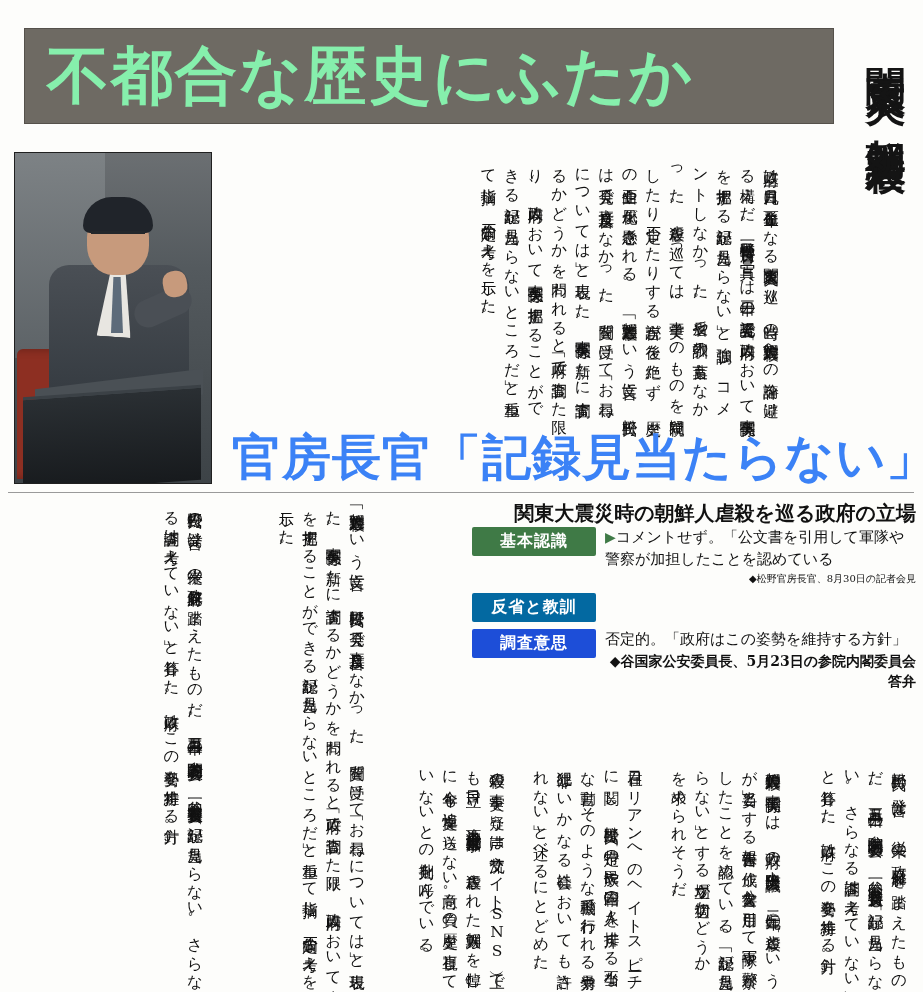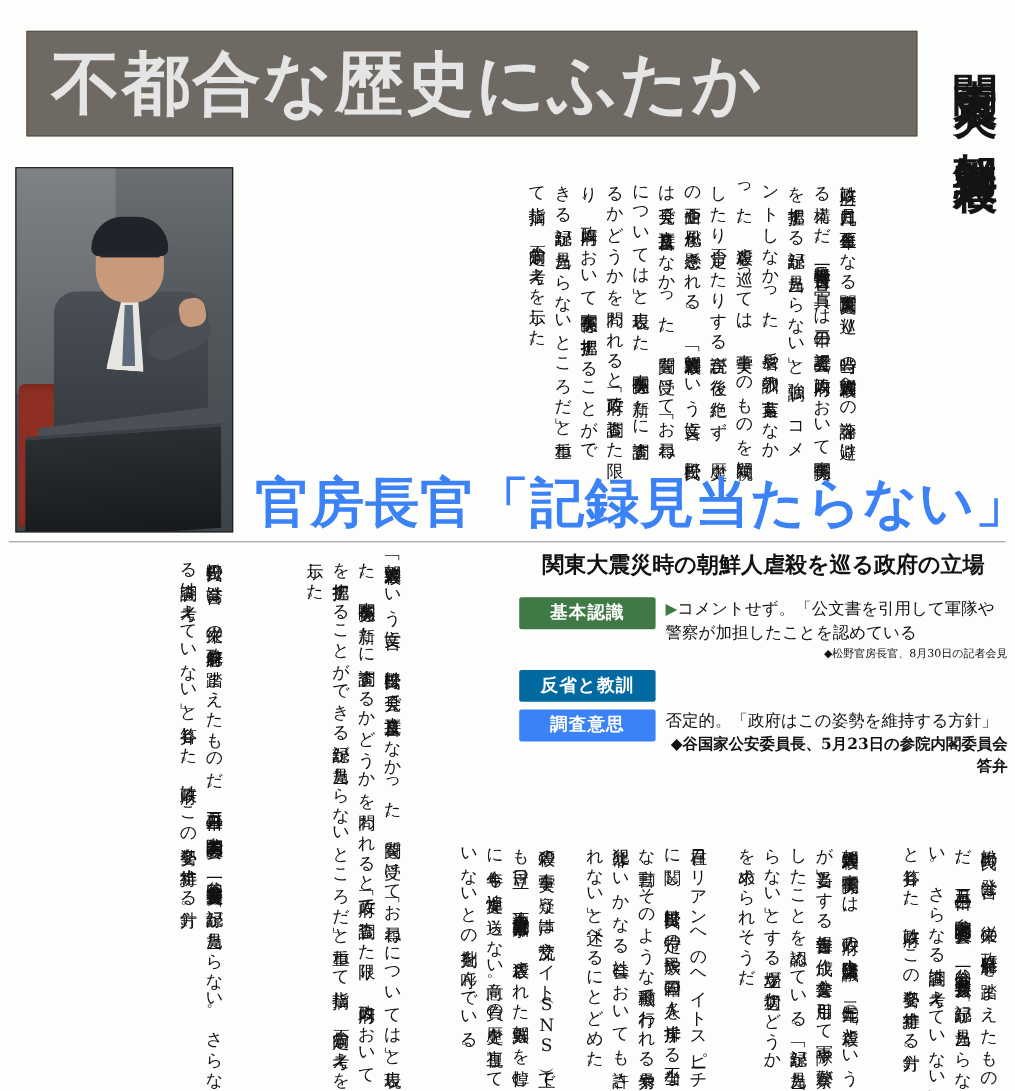--- a/index.html
+++ b/index.html
@@ -32,21 +32,21 @@
     border: 1px solid #55514b;
   }
   .headline-text {
     position: absolute;
     left: 22px;
     top: 50%;
     transform: translateY(-50%);
     font-size: 62px;
     line-height: 1;
     letter-spacing: 2px;
-    color: #e5e5e5;
+    color: #86efac;
     font-weight: bold;
     font-family: "DejaVu Serif", "Liberation Serif", serif;
     white-space: nowrap;
   }
 
   
   .kicker {
     position: absolute;
     right: 16px;
     top: 36px;
@@ -174,46 +174,46 @@
 
   
   .infobox {
     position: absolute;
     left: 472px;
     top: 500px;
     width: 444px;
     height: 260px;
   }
   .infobox-title {
-    text-align: center;
+    text-align: right;
     font-size: 20px;
     font-weight: bold;
     line-height: 1.35;
     color: #111;
-    margin-bottom: 16px;
+    margin-bottom: 0;
   }
   .inforow {
     display: flex;
     align-items: flex-start;
     margin-bottom: 7px;
   }
   .infotag {
     flex: 0 0 auto;
     width: 96px;
     padding: 4px 14px;
     text-align: center;
     color: #ffffff;
     font-size: 16px;
     font-weight: bold;
     letter-spacing: 1px;
     border-radius: 2px;
   }
   .tag-green { background: #3f7a46; }
   .tag-gray  { background: #0369a1; }
-  .tag-brown { background: #3b82f6; font-family: Liberation Serif, serif; }
+  .tag-brown { background: #1d4ed8; font-family: Liberation Serif, serif; }
   .infoval {
     flex: 1 1 auto;
     padding-left: 9px;
     font-size: 15px;
     line-height: 1.45;
     color: #111;
   }
   .infoval .src {
     display: block;
     text-align: right;

